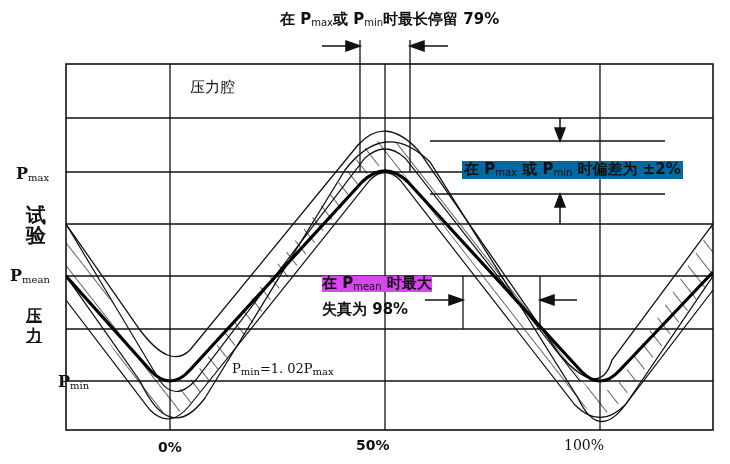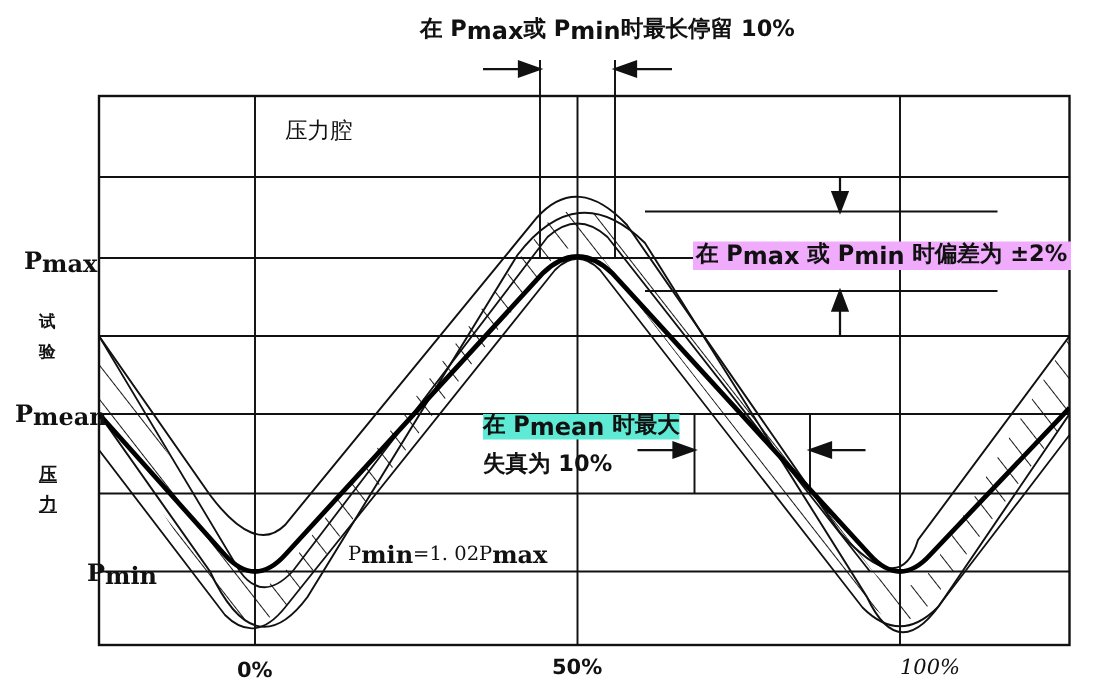--- a/index.html
+++ b/index.html
@@ -1,19 +1,19 @@
 <!DOCTYPE html>
 <html><head>
 <meta charset="utf-8">
 <style>
   html,body{margin:0;padding:0;background:#fff;}
   body{width:730px;height:464px;position:relative;overflow:hidden;font-family:"DejaVu Sans",sans-serif;color:#111;}
   svg{position:absolute;left:0;top:0;}
   .lbl{position:absolute;font-size:14px;font-weight:bold;white-space:nowrap;line-height:1;}
-  .lbl sub{font-size:16px;font-weight:bold;vertical-align:-2px;}
+  .lbl sub{font-size:10px;font-weight:normal;vertical-align:-2px;}
   .ser{font-family:"DejaVu Serif",serif;}
 </style>
 </head>
 <body>
 
 <svg width="730" height="464" viewBox="0 0 730 464">
   <defs>
     <clipPath id="plotclip">
         <rect x="66" y="64" width="647" height="366"></rect>
       </clipPath>
@@ -66,40 +66,40 @@
     <line x1="560" y1="224" x2="560" y2="196"></line>
       <polygon points="560,194 555,207 565,207"></polygon>
     <line x1="425" y1="300" x2="461" y2="300"></line>
       <polygon points="463,300 449,295 449,305"></polygon>
     <line x1="577" y1="300" x2="542" y2="300"></line>
       <polygon points="540,300 554,295 554,305"></polygon>
   </g>
 </svg>
 
 <div class="lbl" style="left:280px;top:12px;font-size:15px;">
-  <span>在 P</span><sub>max</sub><span>或 P</span><sub>min</sub><span>时最长停留 10%</span>
+  <span>在 P</span><sub>max</sub><span>或 P</span><sub>min</sub><span>时最长停留 79%</span>
 </div>
 
 <div class="lbl" style="left:190px;top:80px;font-size:15px;font-weight:normal;">压力腔</div>
 
 <div class="lbl ser" style="left:16px;top:166px;font-size:16px;"><span>P</span><sub>max</sub></div>
 <div class="lbl ser" style="left:10px;top:268px;font-size:16px;"><span>P</span><sub>mean</sub></div>
 <div class="lbl ser" style="left:14px;top:374px;font-size:16px;margin-left:44px;"><span>P</span><sub>min</sub></div>
 
-<div class="lbl" style="left:26px;top:205px;font-size:11px;width:20px;white-space:normal;line-height:20px;">试验</div>
-<div class="lbl" style="left:26px;top:306px;font-size:12px;width:20px;white-space:normal;line-height:20px;text-decoration:underline;">压力</div>
+<div class="lbl" style="left:26px;top:205px;font-size:20px;width:20px;white-space:normal;line-height:20px;">试验</div>
+<div class="lbl" style="left:26px;top:306px;font-size:16px;width:20px;white-space:normal;line-height:20px;text-decoration:underline;">压力</div>
 
 <div class="lbl" style="left:158px;top:440px;">0%</div>
-<div class="lbl" style="left:368px;top:438px;">50%</div>
-<div class="lbl ser" style="left:600px;top:438px;font-weight:normal;font-style:italic;">100%</div>
+<div class="lbl" style="left:356px;top:438px;">50%</div>
+<div class="lbl ser" style="left:564px;top:438px;font-weight:normal;">100%</div>
 
-<div class="lbl" style="left:462px;top:161px;font-size:15px;background:#f0abfc;padding:1px 2px;">
+<div class="lbl" style="left:462px;top:161px;font-size:15px;background:#0369a1;padding:1px 2px;">
   <span>在 P</span><sub>max</sub><span> 或 P</span><sub>min</sub><span> 时偏差为 ±2%</span>
 </div>
 
-<div class="lbl" style="left:322px;top:276px;font-size:15px;background:#5eead4;text-align:center;">
+<div class="lbl" style="left:322px;top:276px;font-size:15px;background:#d946ef;text-align:center;">
   <span>在 P</span><sub>mean</sub><span> 时最大</span>
 </div>
-<div class="lbl" style="left:322px;top:302px;font-size:15px;">失真为 10%</div>
+<div class="lbl" style="left:322px;top:302px;font-size:15px;">失真为 98%</div>
 
 <div class="lbl ser" style="left:232px;top:362px;font-size:13px;font-weight:normal;">
   <span>P</span><sub>min</sub><span>=1. 02P</span><sub>max</sub>
 </div>
 
 </body></html>

